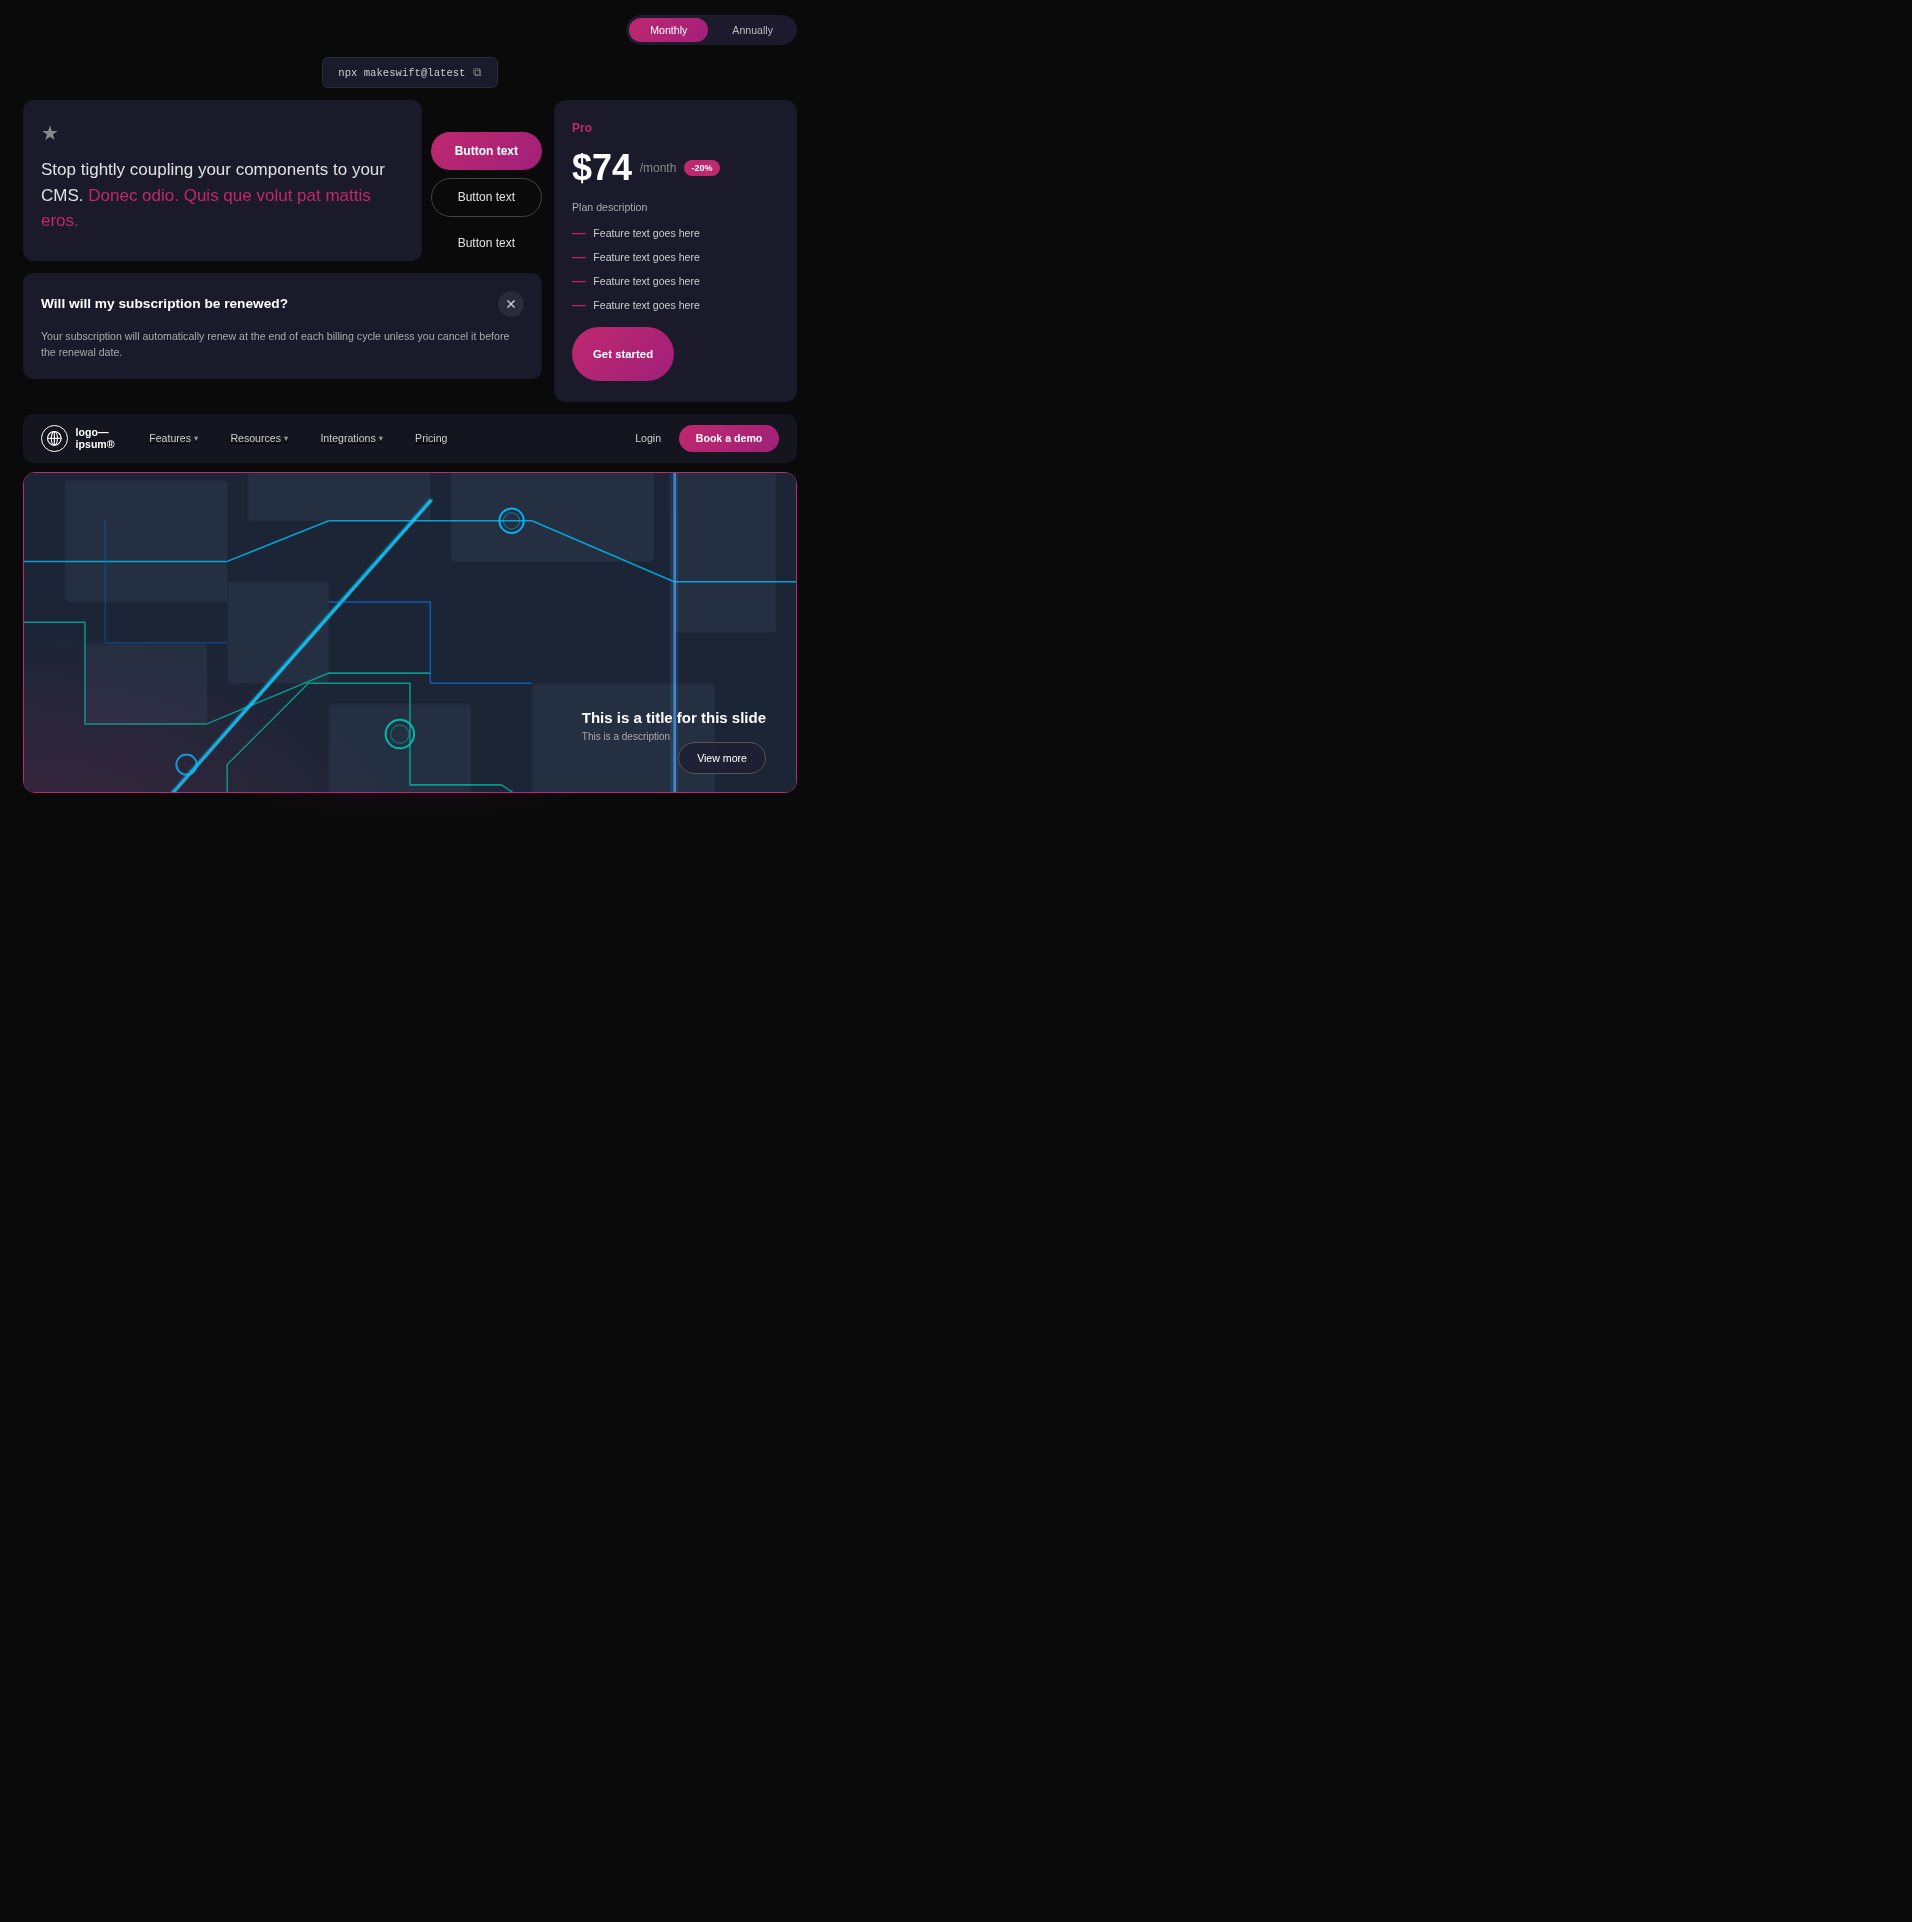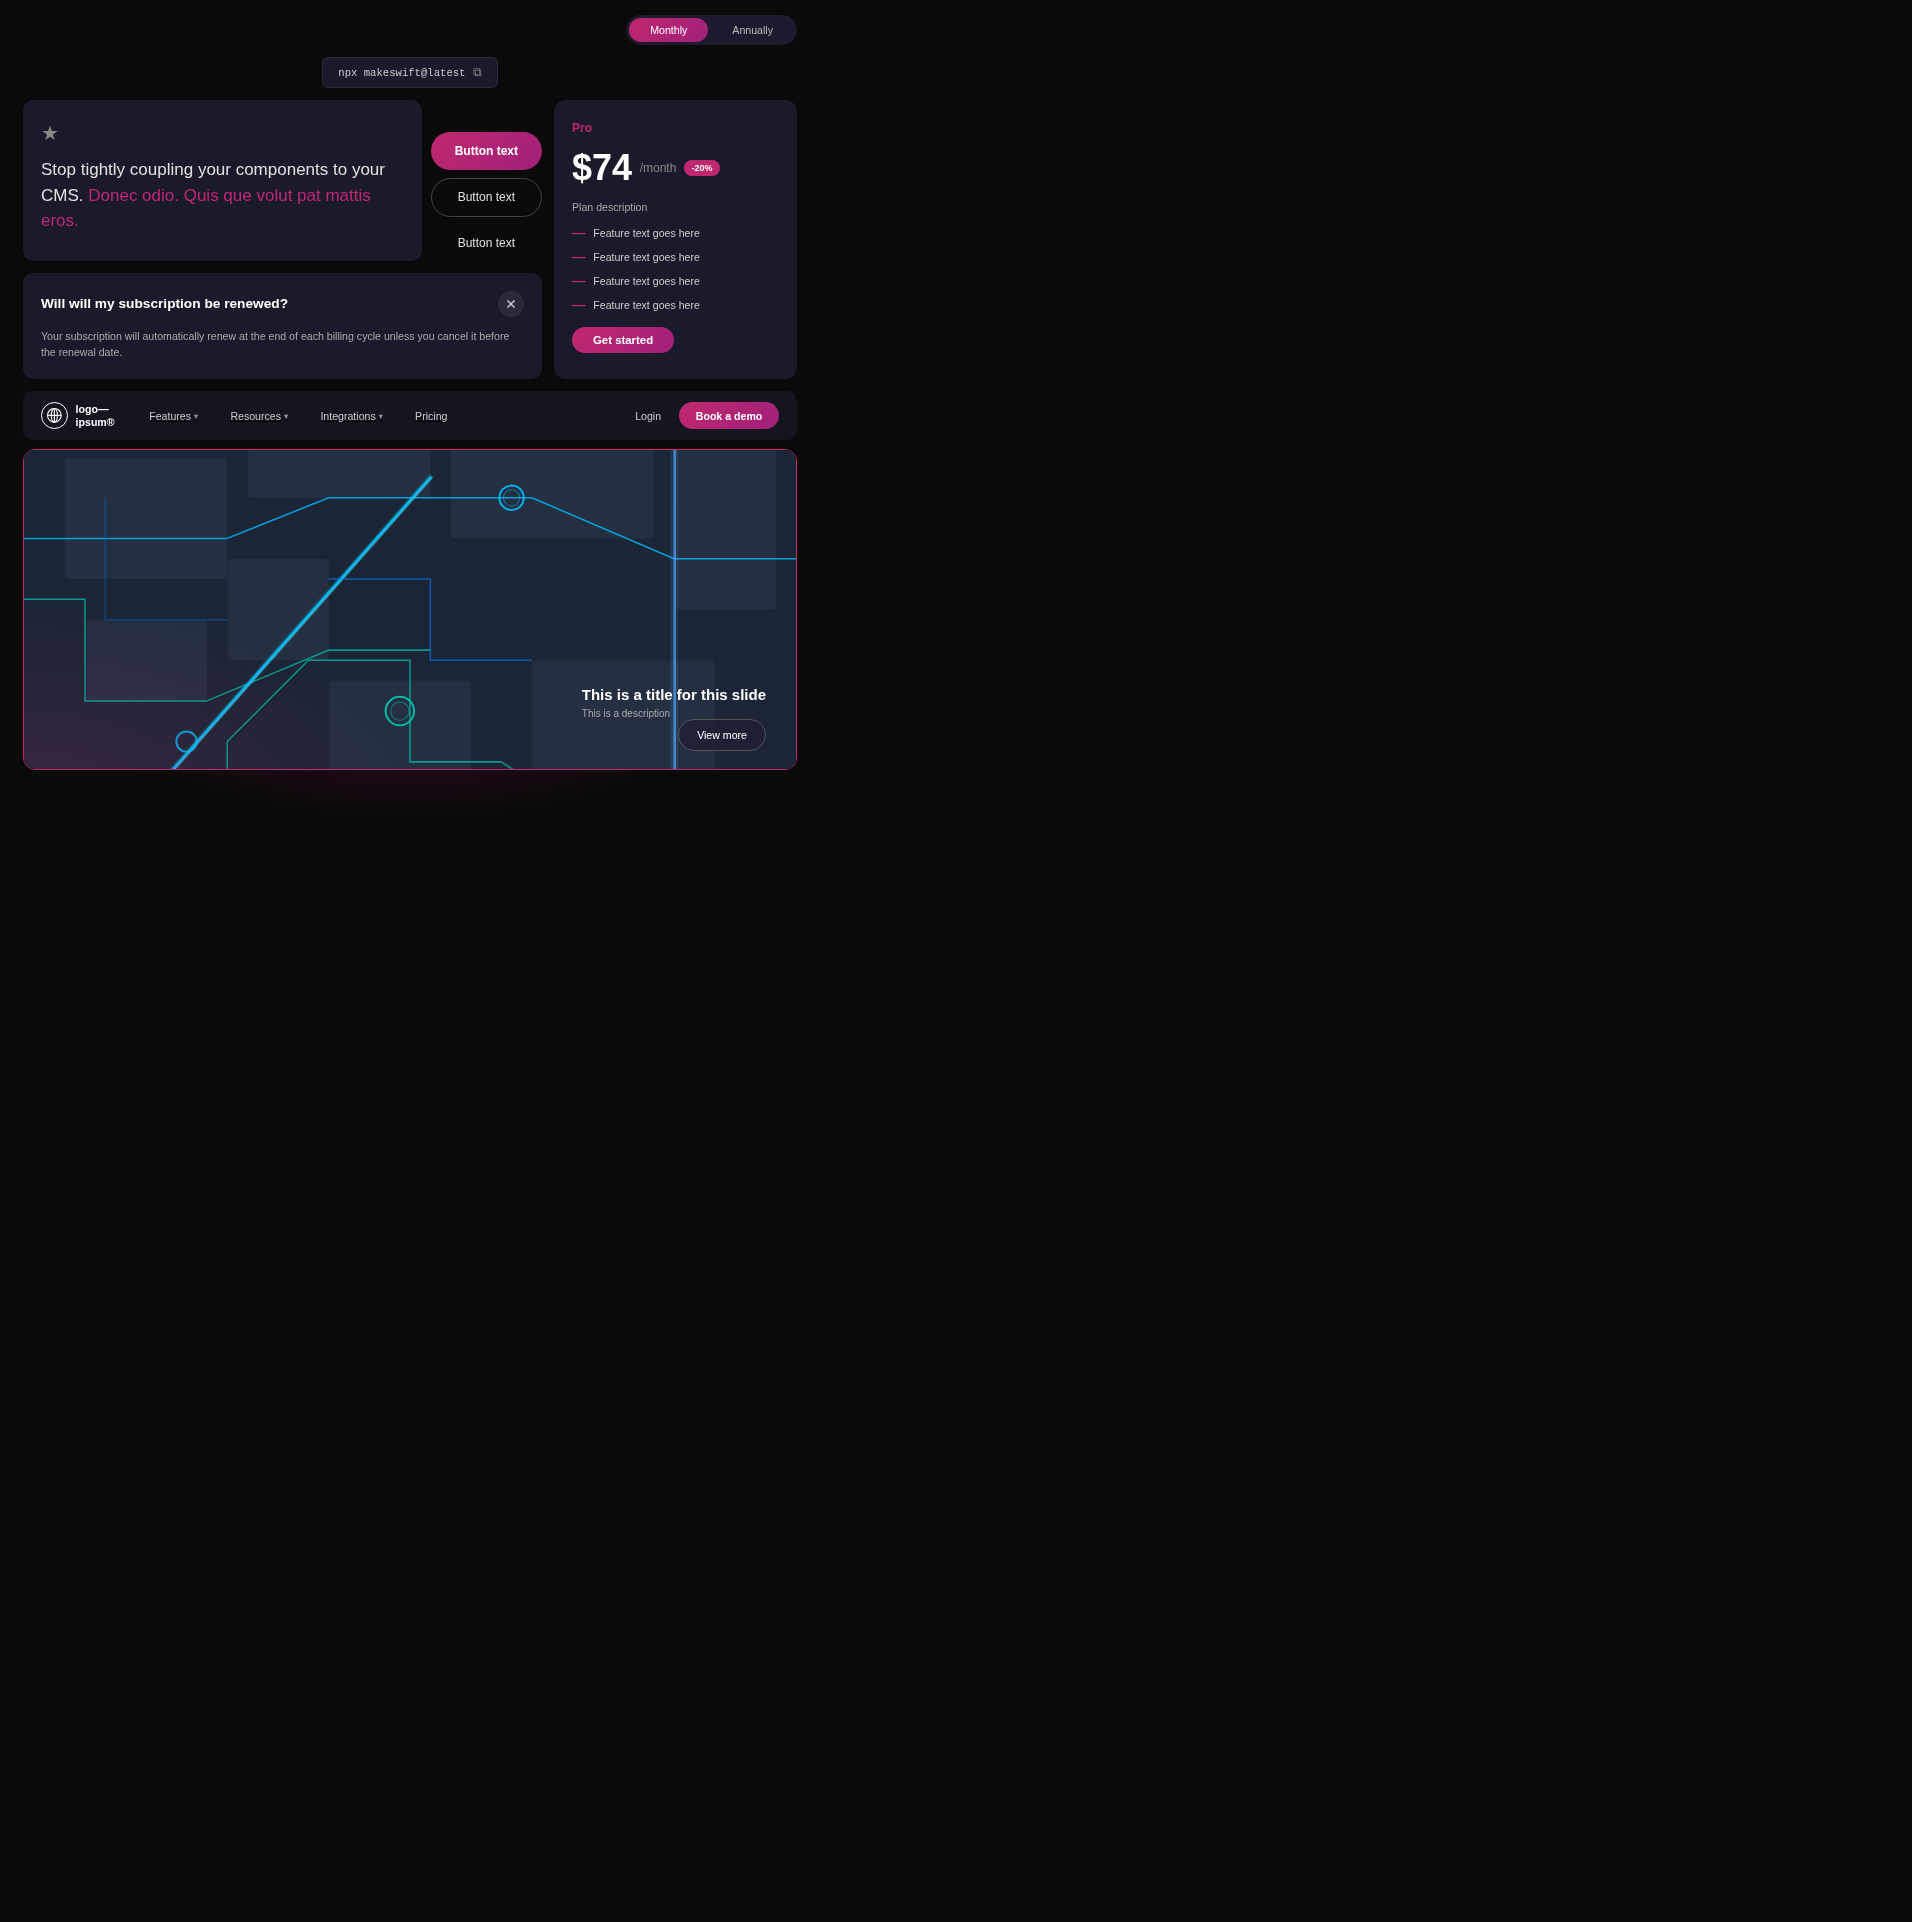--- a/index.html
+++ b/index.html
@@ -293,21 +293,21 @@
       font-size: 13.7px;
       font-weight: 700;
       flex-shrink: 0;
     }
 
     .get-started-btn {
       background: linear-gradient(135deg, #c0286e, #a0207a);
       color: #fff;
       border: none;
       border-radius: 38px;
-      padding: 7px 21px;
+      padding: 21px 21px;
       font-size: 11.4px;
       font-weight: 600;
       cursor: pointer;
       align-self: flex-start;
       margin-top: 3px;
     }
 
     
     .navbar {
       background: #151520;

